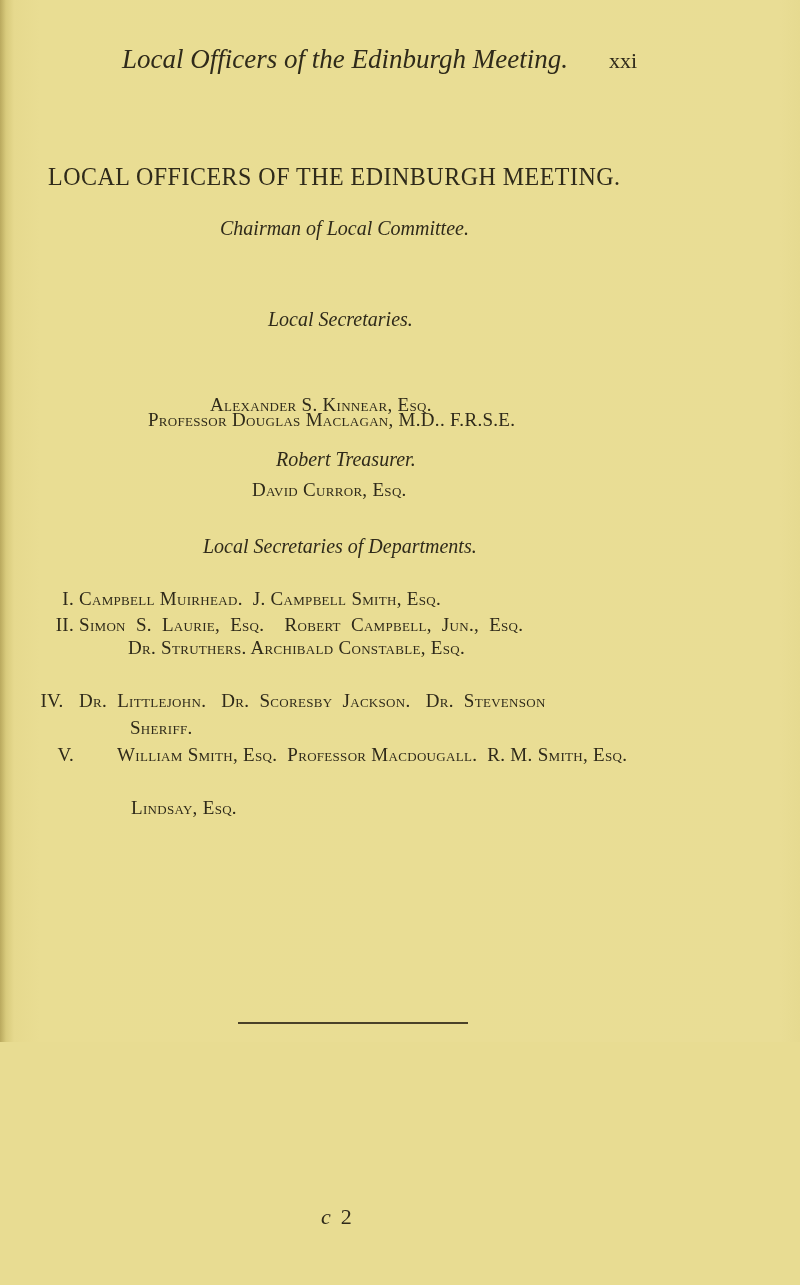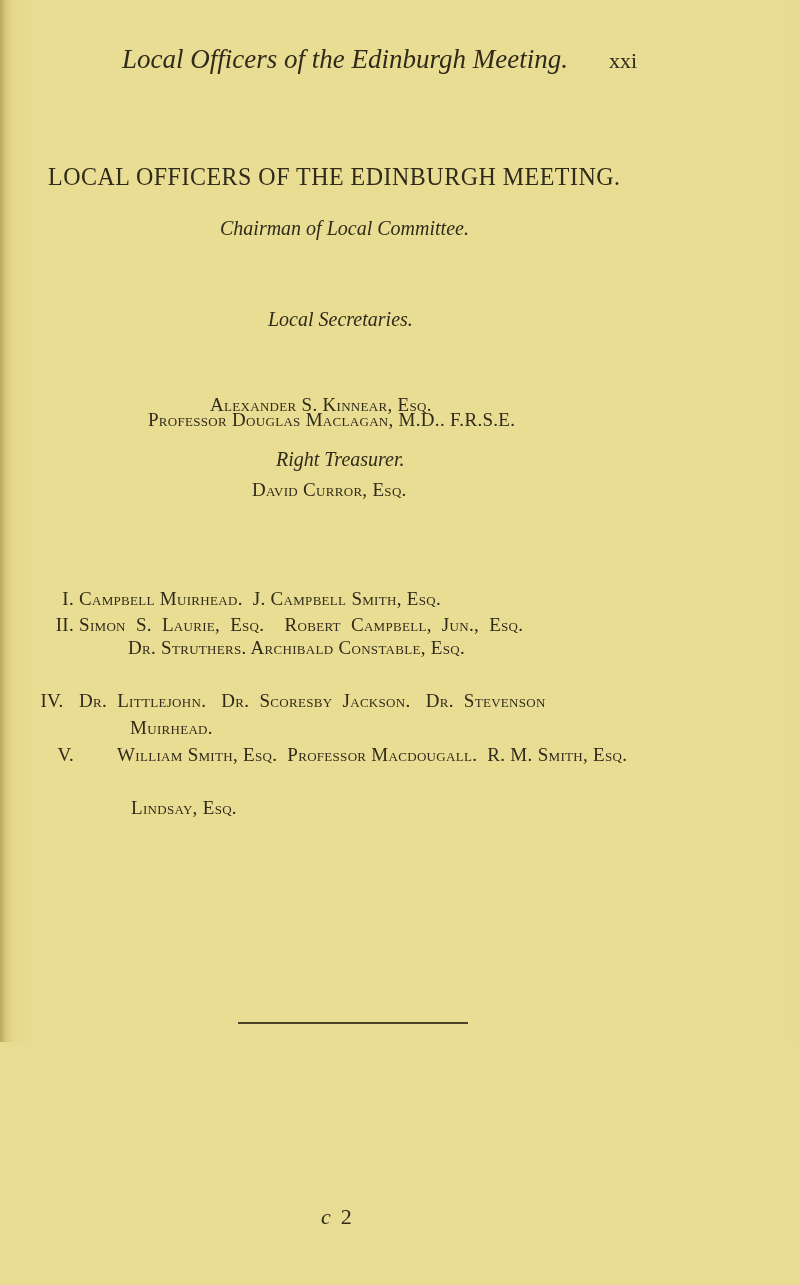--- a/index.html
+++ b/index.html
@@ -35,41 +35,42 @@
   <div class="abs folio">xxi</div>
 
   <div class="abs main-title">LOCAL OFFICERS OF THE EDINBURGH MEETING.</div>
 
   <div class="abs section-head" style="left:220px; top:217px;">Chairman of Local Committee.</div>
 
   <div class="abs section-head" style="left:268px; top:308px;">Local Secretaries.</div>
   <div class="abs name-line" style="left:148px; top:369px;margin-top:40px;">Professor Douglas Maclagan, M.D.. F.R.S.E.</div>
   <div class="abs name-line" style="left:210px; top:394px;">Alexander S. Kinnear, Esq.</div>
 
-  <div class="abs section-head" style="left:276px; top:448px;">Right Treasurer.</div>
+  <div class="abs section-head" style="left:276px; top:448px;">Robert Treasurer.</div>
   <div class="abs name-line" style="left:252px; top:479px;">David Curror, Esq.</div>
 
+  <div class="abs section-head" style="left:203px; top:535px;">Local Secretaries of Departments.</div>
 
   <div class="abs dept-line" style="left:44px; top:588px;">
     <span class="numeral" style="width:30px;">I.</span>
     <span style="white-space:pre;">Campbell Muirhead.  J. Campbell Smith, Esq.</span>
   </div>
 
   <div class="abs dept-line" style="left:36px; top:614px;">
     <span class="numeral" style="width:38px;">II.</span>
     <span style="white-space:pre;text-align:right;">Simon  S.  Laurie,  Esq.    Robert  Campbell,  Jun.,  Esq.</span>
   </div>
   <div class="abs dept-line" style="left:128px; top:637px;">Dr. Struthers.  Archibald Constable, Esq.</div>
 
 
   <div class="abs dept-line" style="left:30px; top:690px;">
     <span class="numeral" style="width:44px;text-align:center;">IV.</span>
     <span style="white-space:pre;">Dr.  Littlejohn.   Dr.  Scoresby  Jackson.   Dr.  Stevenson</span>
   </div>
-  <div class="abs dept-line" style="left:130px; top:717px;">Muirhead.</div>
+  <div class="abs dept-line" style="left:130px; top:717px;">Sheriff.</div>
 
   <div class="abs dept-line" style="left:40px; top:744px;">
     <span class="numeral" style="width:34px;">V.</span>
     <span style="white-space:pre;margin-left:38px;">William Smith, Esq.  Professor Macdougall.  R. M. Smith, Esq.</span>
   </div>
 
   <div class="abs dept-line" style="left:131px; top:797px;">Lindsay, Esq.</div>
 
   <div class="rule"></div>
 

